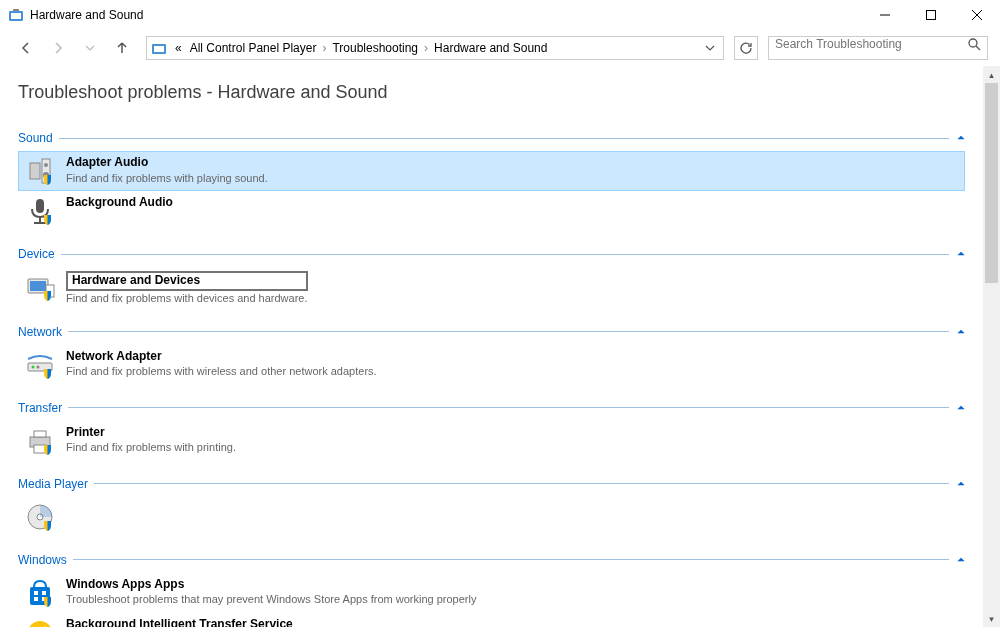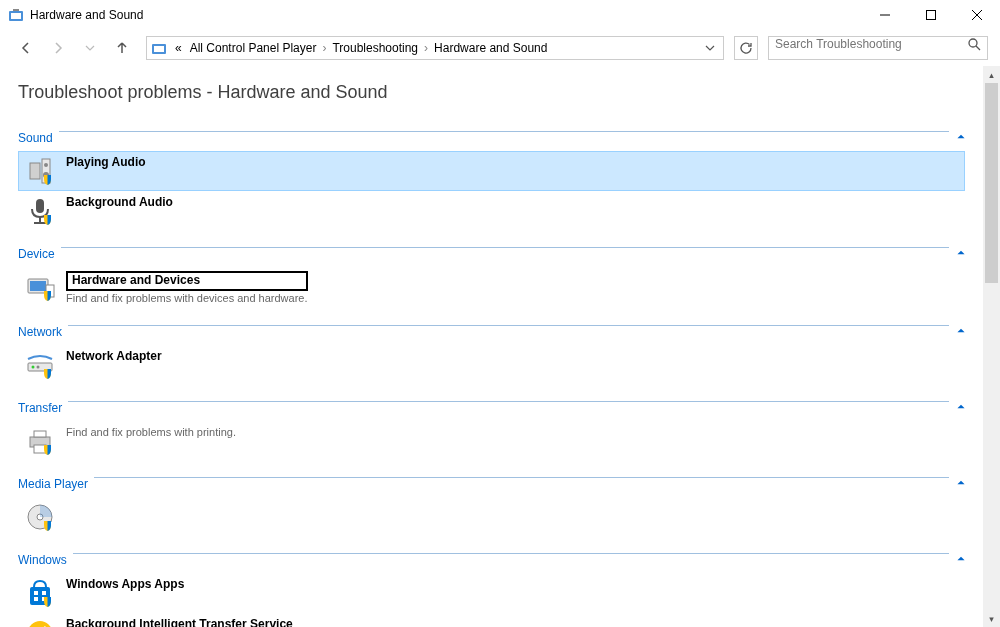--- a/index.html
+++ b/index.html
@@ -28,32 +28,32 @@
     .content-wrap { display: flex; height: calc(100% - 66px); }
     .content { flex: 1; padding: 16px 18px 0 18px; overflow-y: auto; }
     .vscroll { width: 17px; background: #f0f0f0; display: flex; flex-direction: column; }
     .vscroll-btn { height: 17px; display: flex; align-items: center; justify-content: center; color: #555; font-size: 9px; }
     .vscroll-track { flex: 1; position: relative; }
     .vscroll-thumb { position: absolute; left: 2px; right: 2px; top: 0; height: 200px; background: #cdcdcd; }
     
     .page-title { font-size: 18px; color: #404040; font-weight: 400; margin-bottom: 28px; }
     
     .section { margin-bottom: 16px; }
-    .section-header { display: flex; margin-bottom: 6px; margin-top: 12px; }
+    .section-header { display: flex; align-items: center; margin-bottom: 6px; margin-top: 12px; }
     .section-title { font-size: 12px; color: #0066cc; padding-right: 6px; }
     .section-line { flex: 1; height: 1px; background: #a0c0e0; }
     .section-caret { color: #0066cc; padding-left: 8px; font-size: 10px; }
     
     .item { display: flex; align-items: flex-start; padding: 4px 6px; gap: 10px; }
     .item.selected { background: #cce8ff; border: 1px solid #99d1ff; padding: 3px 5px; }
     .item-icon { width: 32px; height: 32px; flex-shrink: 0; display: flex; align-items: center; justify-content: center; }
     .item-text { display: flex; flex-direction: column; }
     .item-title { font-size: 12px; font-weight: 600; color: #000; line-height: 1.3; }
     .item-desc { font-size: 11px; color: #666; line-height: 1.3; }
-    .highlight-box { display: inline-block; border: 2px solid #000000; padding: 0 4px; }
+    .highlight-box { display: inline-block; border: 2px solid #737373; padding: 0 4px; }
     .shield-badge { position: absolute; bottom: -2px; right: -2px; }
     
     svg { display: block; }
   </style>
 </head>
 <body>
 
 <div class="titlebar">
   <span class="titlebar-icon">
     <svg width="16" height="16" viewBox="0 0 16 16">
@@ -163,21 +163,22 @@
                 <circle cx="22" cy="20" r="3" fill="#888"></circle>
                 <g transform="translate(20,20)">
                   <g class="shield-badge">
                     <path d="M0 0 L7 0 L7 4 Q7 9 3.5 10 Q0 9 0 4 Z" fill="#ffc20e"></path>
                     <path d="M3.5 0 L7 0 L7 4 Q7 9 3.5 10 Z" fill="#0078d7"></path>
                   </g>
                 </g>
               </svg>
             </div>
             <div class="item-text">
-              <span class="item-title">Playing Audio</span>
+              <span class="item-title">Adapter Audio</span>
+              <span class="item-desc">Find and fix problems with playing sound.</span>
             </div>
           </div>
           <div class="item">
             <div class="item-icon">
               <svg width="32" height="32" viewBox="0 0 32 32">
                 <rect x="12" y="4" width="8" height="14" rx="4" fill="#555"></rect>
                 <path d="M8 14 Q8 22 16 22 Q24 22 24 14" fill="none" stroke="#555" stroke-width="2"></path>
                 <line x1="16" y1="22" x2="16" y2="28" stroke="#555" stroke-width="2"></line>
                 <line x1="10" y1="28" x2="22" y2="28" stroke="#555" stroke-width="2"></line>
                 <g transform="translate(20,20)">
@@ -235,20 +236,21 @@
                 <g transform="translate(20,20)">
                   <g class="shield-badge">
                     <path d="M0 0 L7 0 L7 4 Q7 9 3.5 10 Q0 9 0 4 Z" fill="#ffc20e"></path>
                     <path d="M3.5 0 L7 0 L7 4 Q7 9 3.5 10 Z" fill="#0078d7"></path>
                   </g>
                 </g>
               </svg>
             </div>
             <div class="item-text">
               <span class="item-title">Network Adapter</span>
+              <span class="item-desc">Find and fix problems with wireless and other network adapters.</span>
             </div>
           </div>
         </div>
         <div class="section">
           <div class="section-header">
             <span class="section-title">Transfer</span>
             <div class="section-line"></div>
             <span class="section-caret">⏶</span>
           </div>
           <div class="item">
@@ -259,20 +261,21 @@
                 <rect x="10" y="20" width="12" height="8" fill="#fff" stroke="#888"></rect>
                 <g transform="translate(20,20)">
                   <g class="shield-badge">
                     <path d="M0 0 L7 0 L7 4 Q7 9 3.5 10 Q0 9 0 4 Z" fill="#ffc20e"></path>
                     <path d="M3.5 0 L7 0 L7 4 Q7 9 3.5 10 Z" fill="#0078d7"></path>
                   </g>
                 </g>
               </svg>
             </div>
             <div class="item-text">
+              <span class="item-title">Printer</span>
               <span class="item-desc">Find and fix problems with printing.</span>
             </div>
           </div>
         </div>
         <div class="section">
           <div class="section-header">
             <span class="section-title">Media Player</span>
             <div class="section-line"></div>
             <span class="section-caret">⏶</span>
           </div>
@@ -310,20 +313,21 @@
                 <g transform="translate(20,20)">
                   <g class="shield-badge">
                     <path d="M0 0 L7 0 L7 4 Q7 9 3.5 10 Q0 9 0 4 Z" fill="#ffc20e"></path>
                     <path d="M3.5 0 L7 0 L7 4 Q7 9 3.5 10 Z" fill="#0078d7"></path>
                   </g>
                 </g>
               </svg>
             </div>
             <div class="item-text">
               <span class="item-title">Windows Apps Apps</span>
+              <span class="item-desc">Troubleshoot problems that may prevent Windows Store Apps from working properly</span>
             </div>
           </div>
           <div class="item">
             <div class="item-icon">
               <svg width="32" height="32" viewBox="0 0 32 32">
                 <circle cx="16" cy="16" r="12" fill="#ffc20e"></circle>
                 <path d="M10 16 L14 20 L22 10" fill="none" stroke="#fff" stroke-width="3"></path>
                 <g transform="translate(20,20)">
                   <g class="shield-badge">
                     <path d="M0 0 L7 0 L7 4 Q7 9 3.5 10 Q0 9 0 4 Z" fill="#ffc20e"></path>

